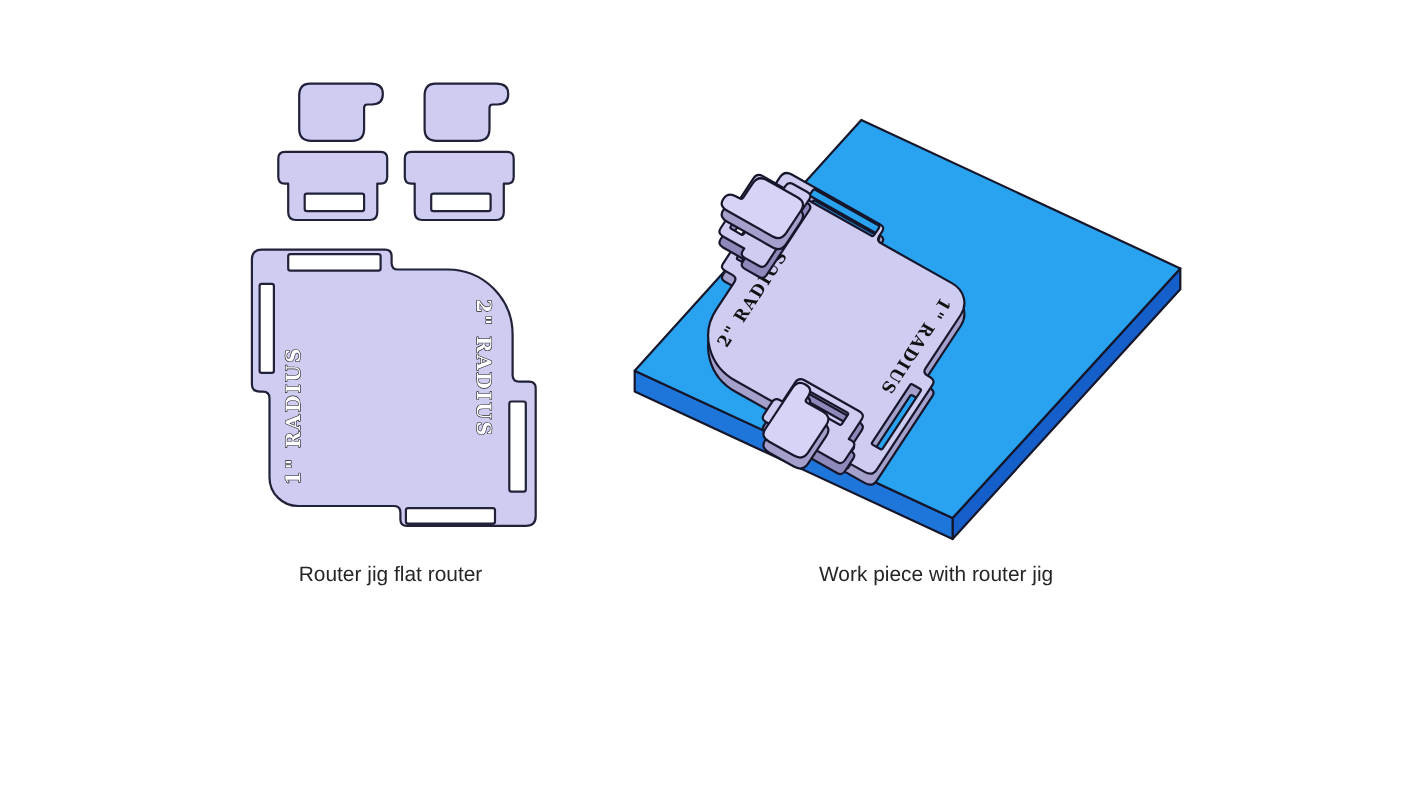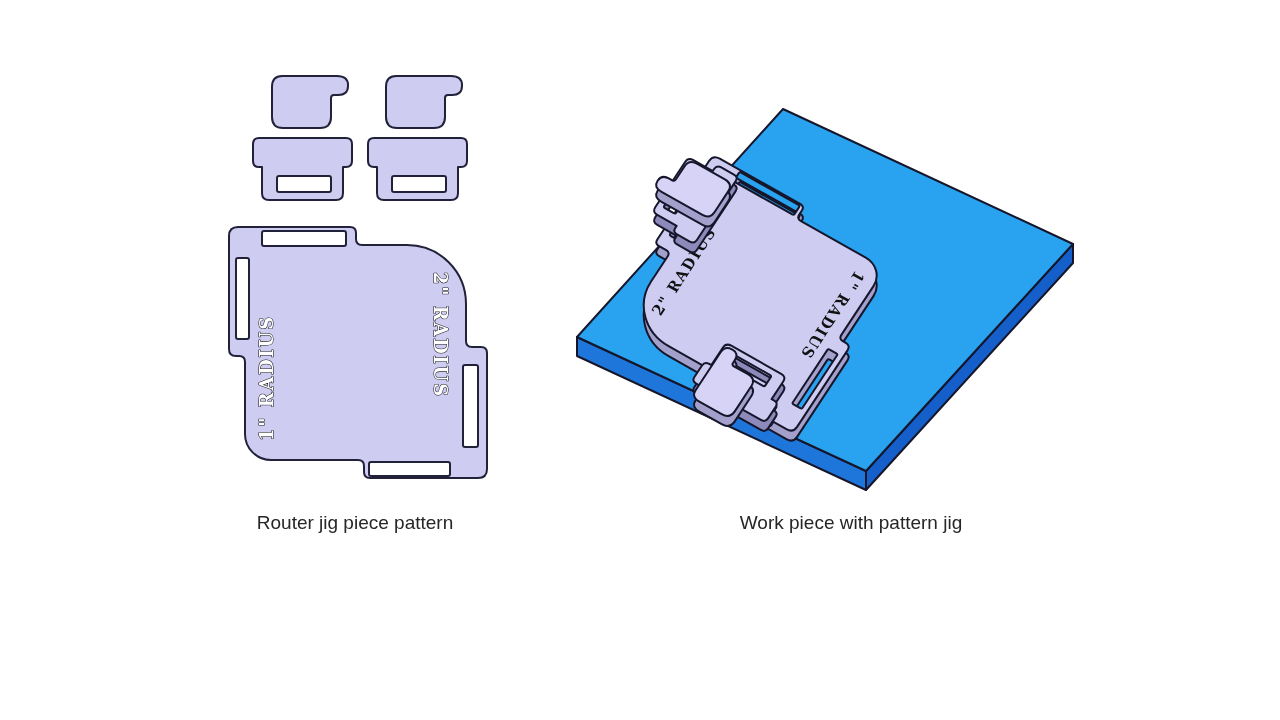--- a/index.html
+++ b/index.html
@@ -123,15 +123,15 @@
           </g>
         <g transform="translate(0,-25)">
             <g transform="matrix(-0.744 -0.419 0.446 -0.677 862.2 682.6)">
           <use href="#p-small" transform="translate(160.5,304)" fill="#D6D3F6"></use>
         </g>
           </g>
       </g>
     </g>
   </svg>
 
-  <div class="caption" id="caption-flat">Router jig piece pattern</div>
-  <div class="caption" id="caption-iso">Work piece with pattern jig</div>
+  <div class="caption" id="caption-flat">Router jig flat router</div>
+  <div class="caption" id="caption-iso">Work piece with router jig</div>
 </div>
 
 </body></html>

